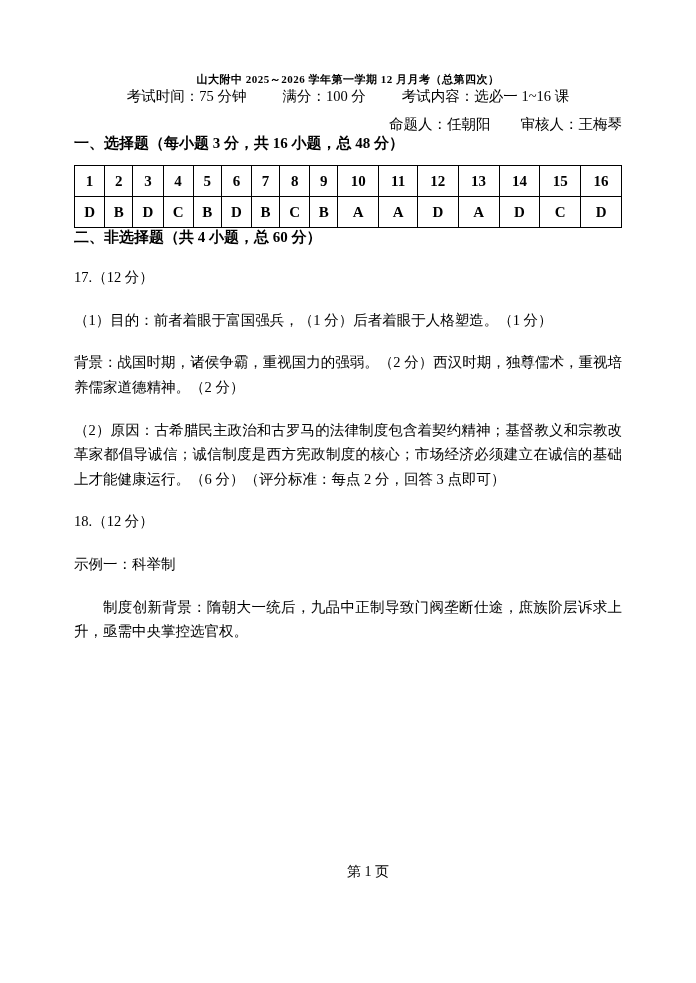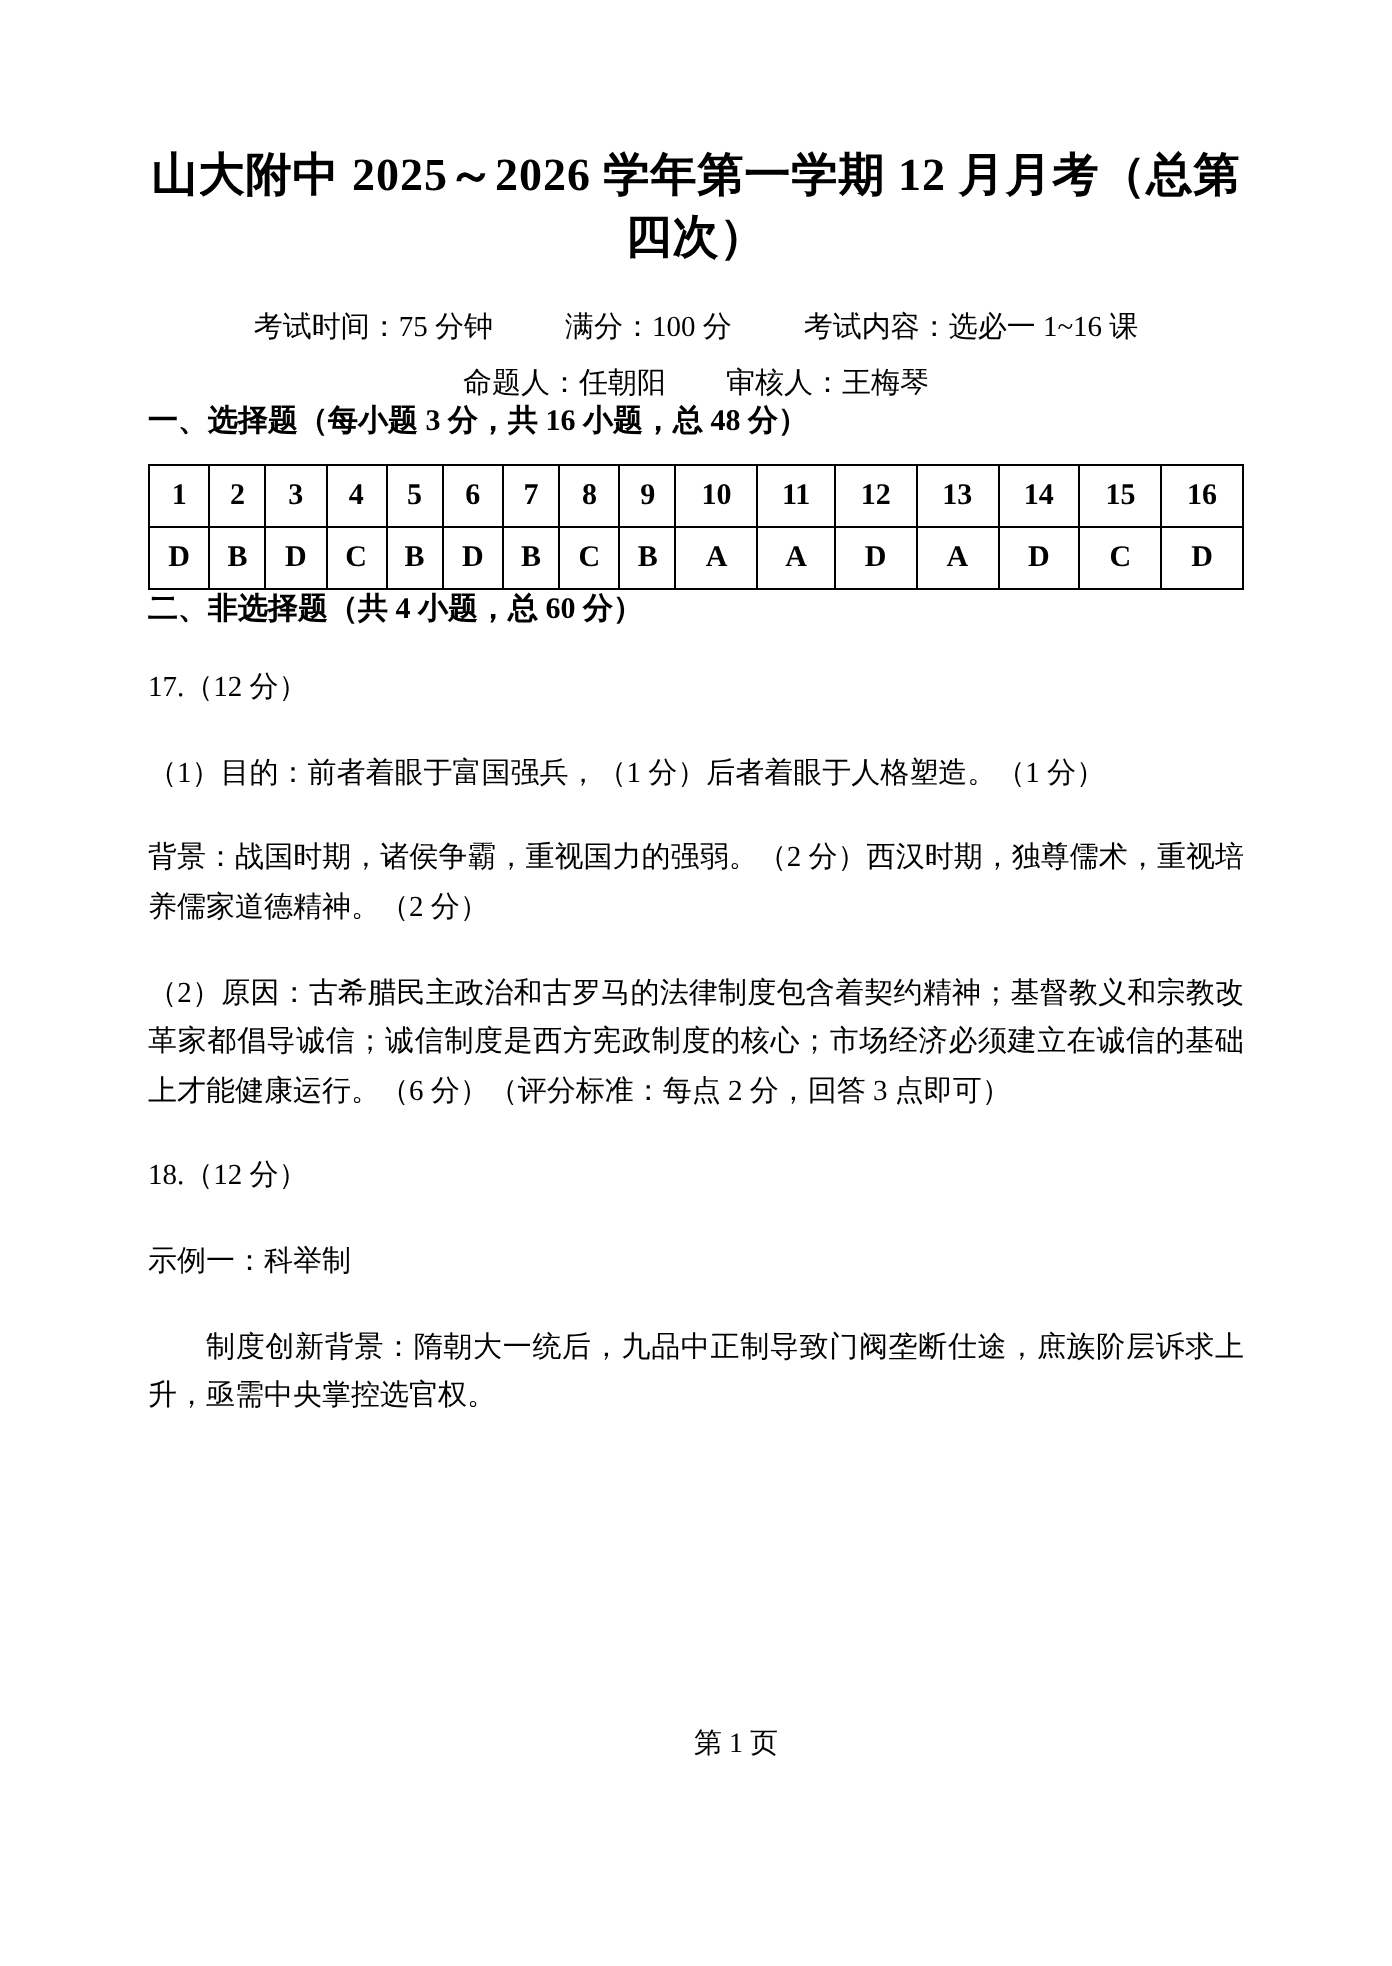--- a/index.html
+++ b/index.html
@@ -17,40 +17,41 @@
     background: #ffffff;
     overflow: hidden;
   }
   .content {
     width: 548px;
     margin: 0 auto;
     padding-top: 72px;
   }
   .title1 {
     text-align: center;
-    font-size: 23px;
+    font-size: 11px;
     font-weight: bold;
     letter-spacing: 0.5px;
   }
   .title2 {
     text-align: center;
     font-size: 23px;
     font-weight: bold;
     margin-top: 12px;
   }
   .meta-row {
     display: flex;
     justify-content: center;
     gap: 36px;
     font-size: 14.5px;
-    margin-top: 20px;
+    margin-top: 0;
   }
   .meta-row.second {
     gap: 30px;
     margin-top: 9px;
+    justify-content: flex-end;
   }
   .section-heading {
     font-weight: bold;
     font-size: 15px;
   }
   table.answers {
     width: 100%;
     border-collapse: collapse;
     margin-top: 12px;
   }

